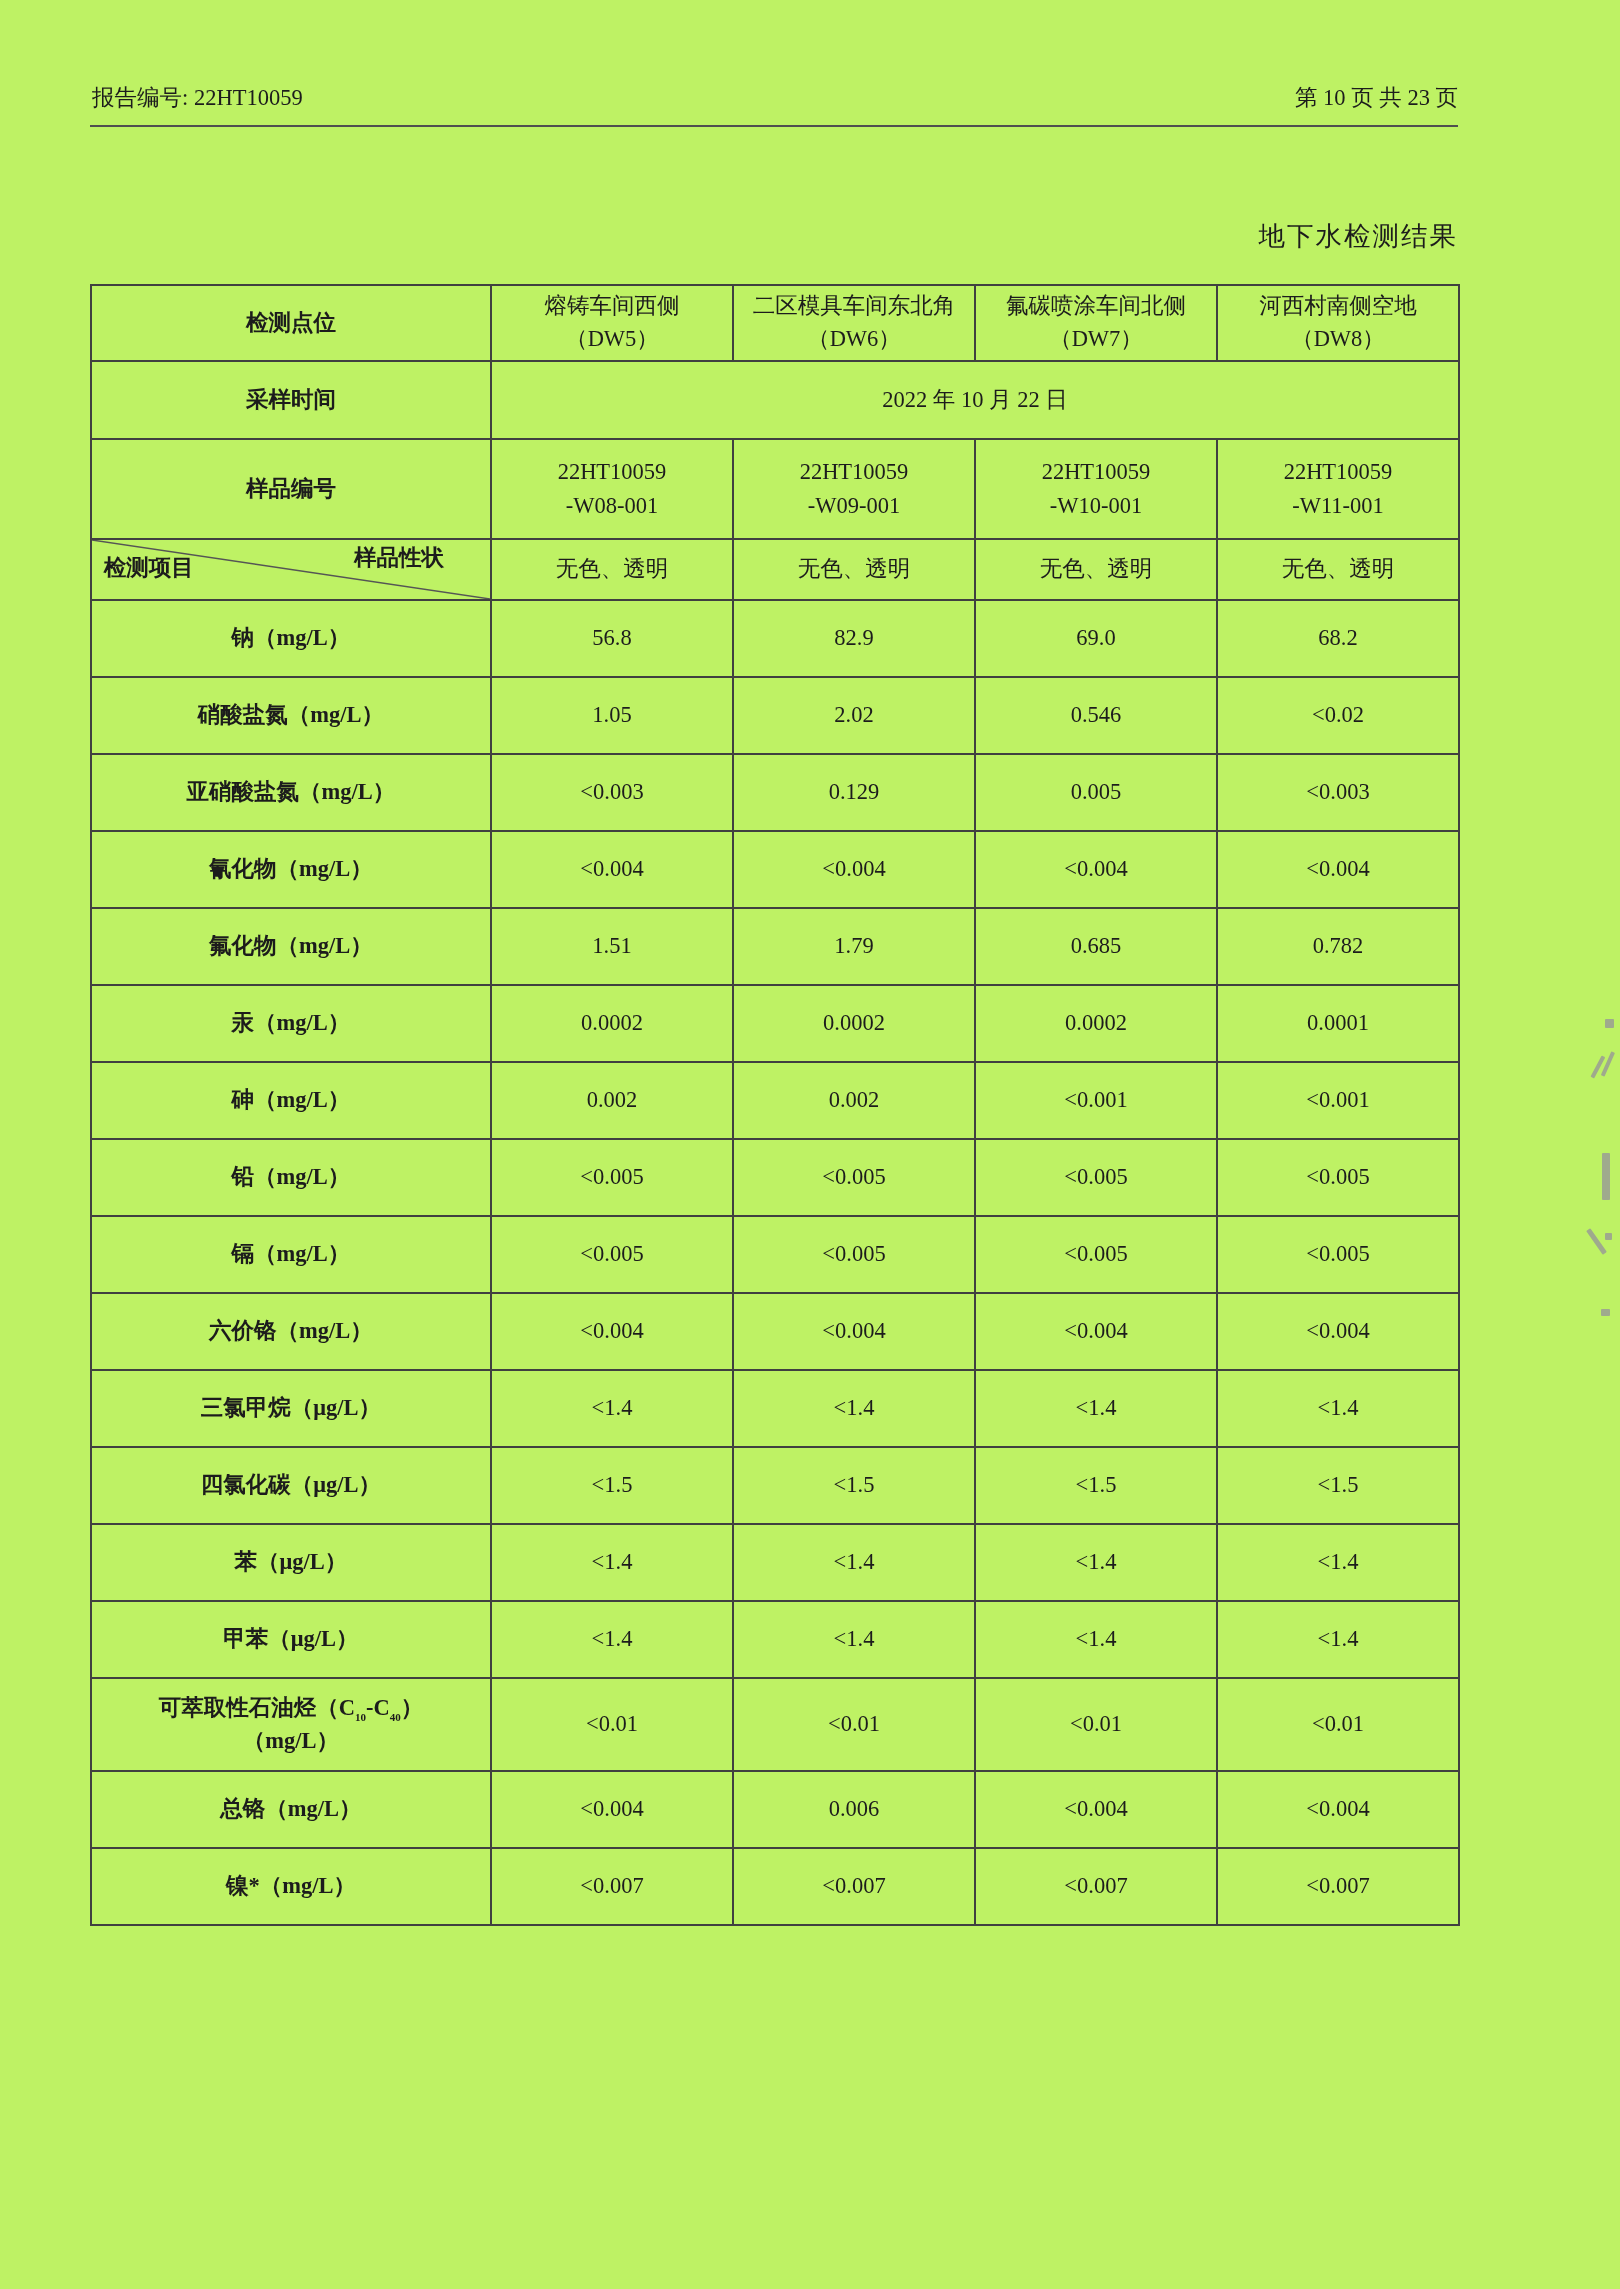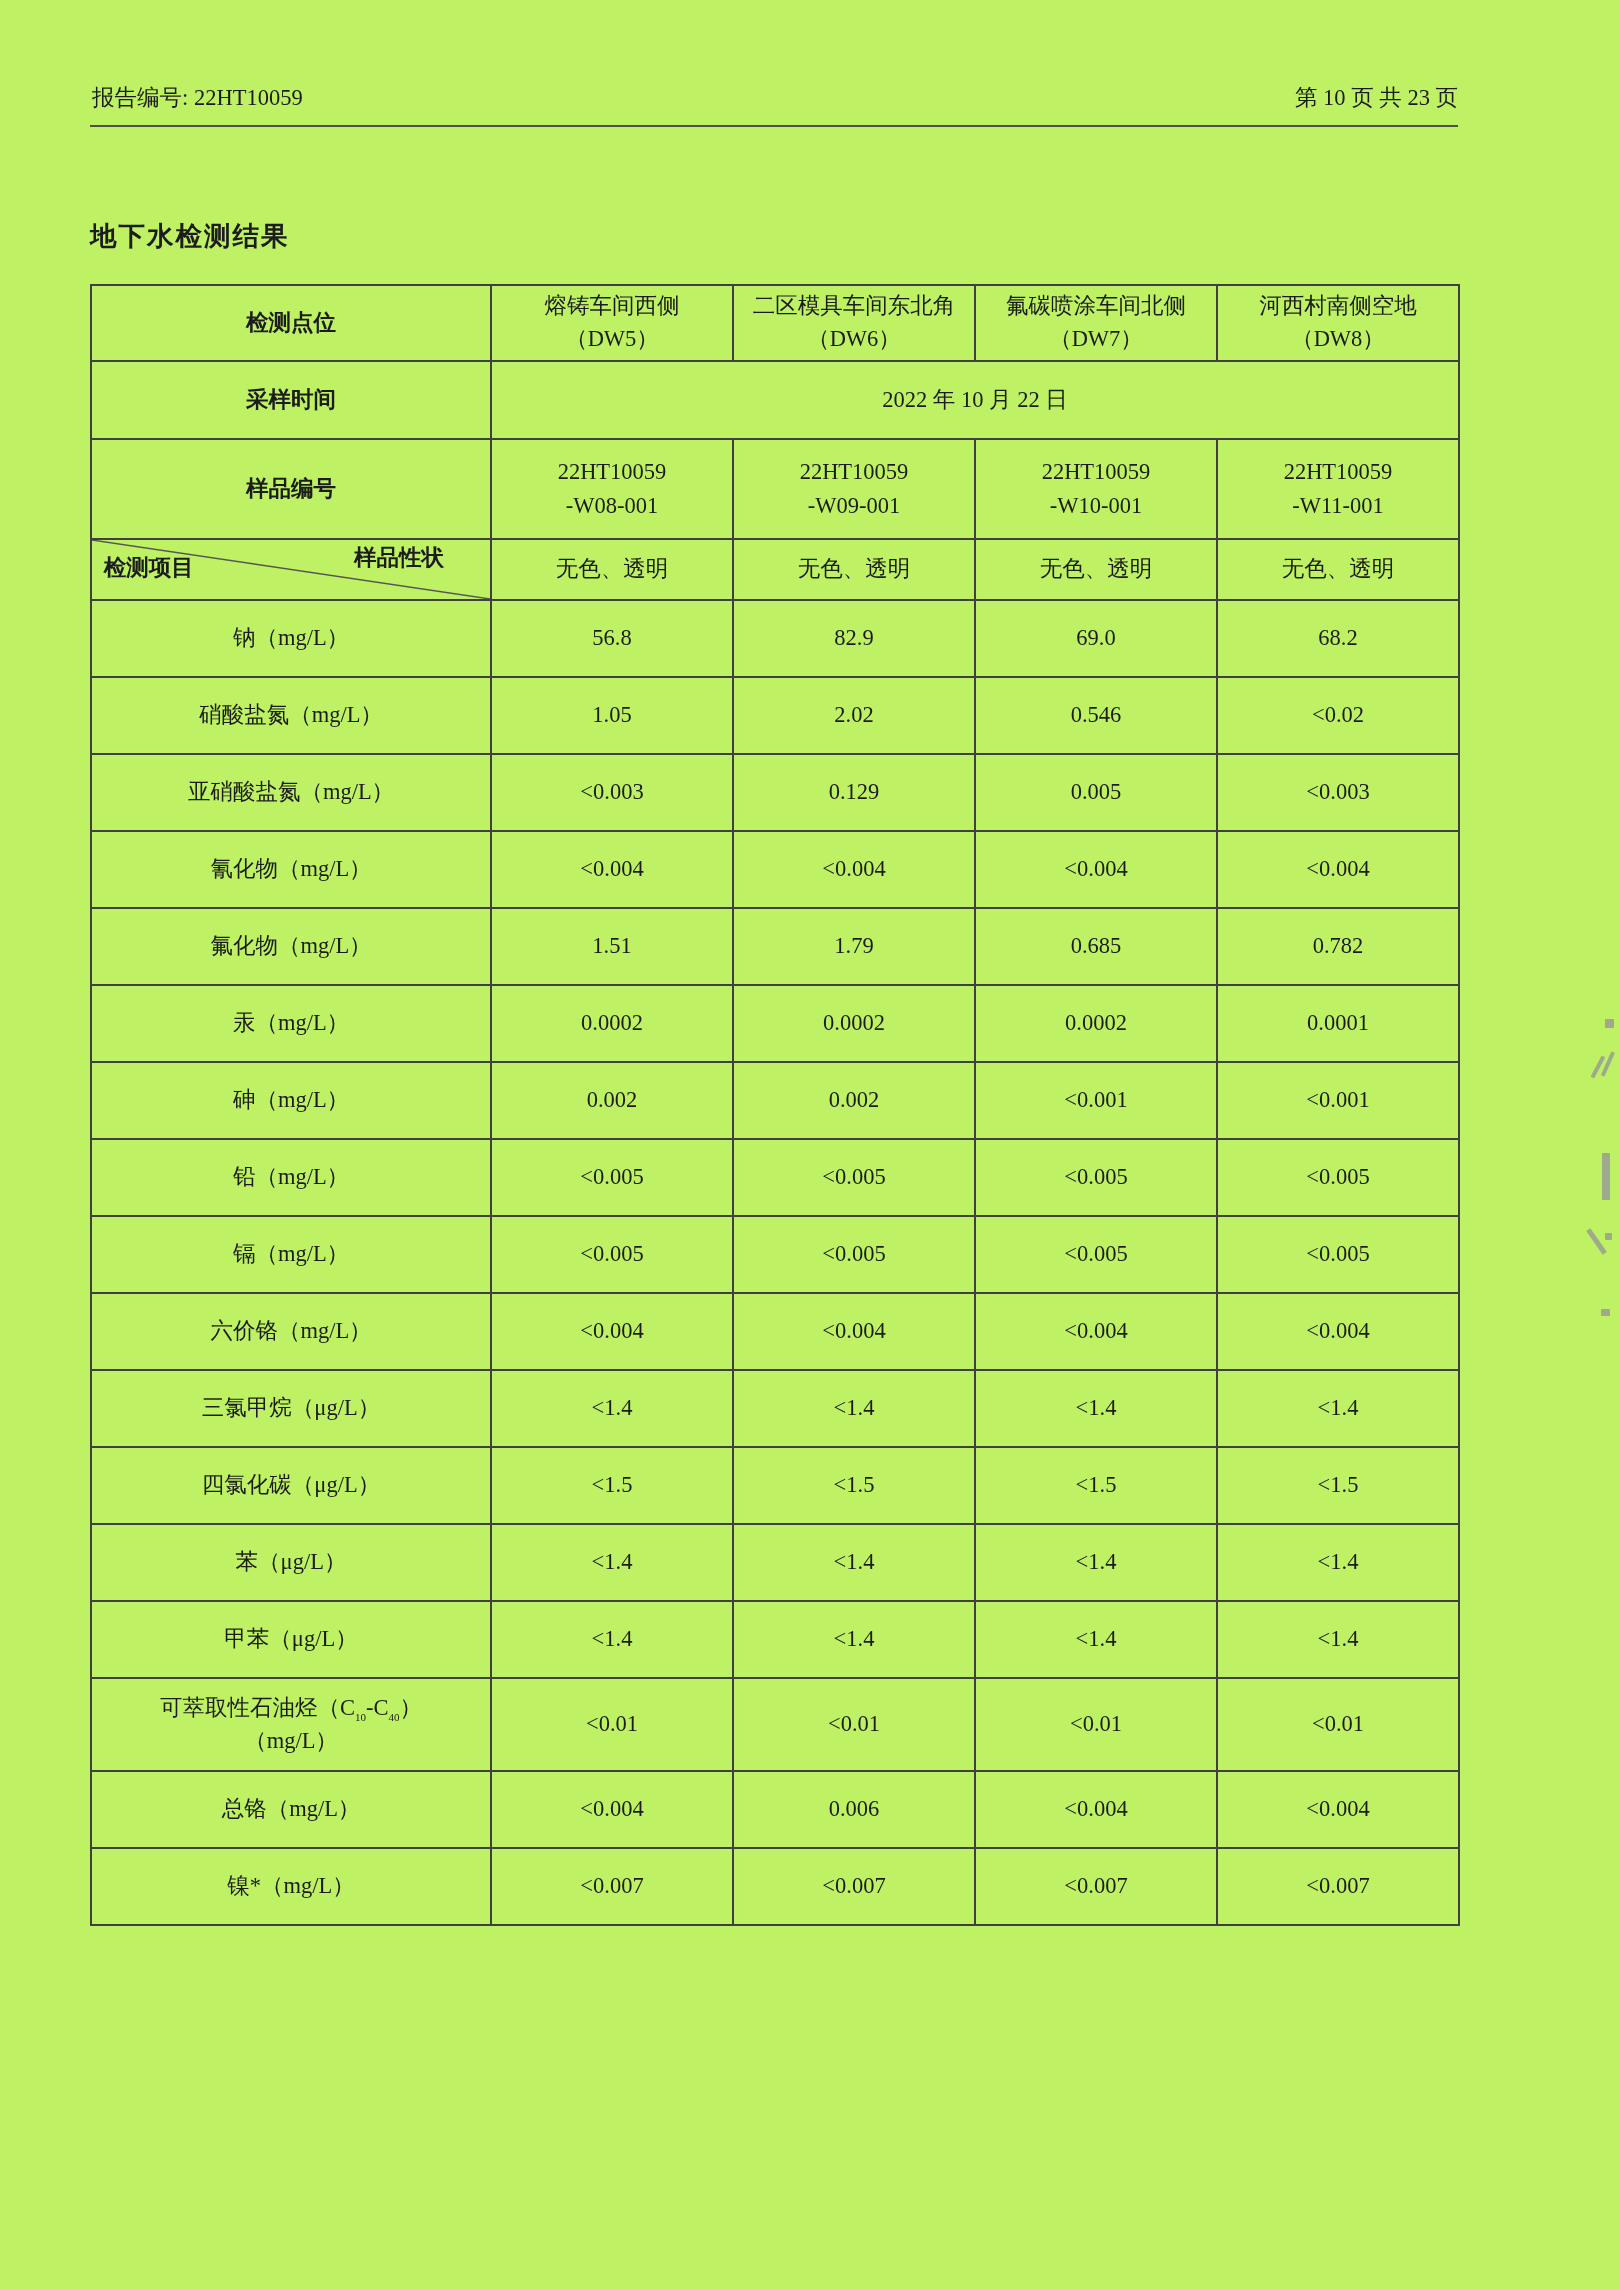--- a/index.html
+++ b/index.html
@@ -7,40 +7,40 @@
     position:relative;width:1620px;height:2290px;background:#bef264;
     font-family:"Liberation Serif","DejaVu Serif",serif;color:#1c1c1c;overflow:hidden;
   }
   .page-header{
     position:absolute;left:90px;top:78px;width:1368px;height:47px;
     border-bottom:2px solid #4f4f4f;font-size:22.5px;
   }
   .report-no{position:absolute;left:2px;bottom:11.8px;white-space:pre;}
   .page-no{position:absolute;right:0;bottom:11.8px;white-space:pre;}
   .doc-title{
-    position:absolute;left:90px;top:218px;width:1368px;text-align:left;
-    font-size:26.5px;font-weight:bold;letter-spacing:2px;
+    position:absolute;left:90px;top:218px;width:1368px;text-align:right;
+    font-size:26.5px;font-weight:normal;letter-spacing:2px;
   }
   table.results{
     position:absolute;left:90px;top:284px;width:1368px;
     border-collapse:collapse;table-layout:fixed;
     font-size:22.5px;text-align:center;color:#1c1c1c;
   }
   table.results td{
     border:2px solid #404040;padding:2px 5.9px;vertical-align:middle;line-height:1.45;
     overflow:hidden;
   }
   .lbl{font-weight:bold;border-radius:14px;}
   .r-points{height:76px;}
   .r-time{height:78px;padding-left:11px;}
   .r-no{height:100px;}
   .r-char{height:61px;}
   tr.prow{height:77px;}
   tr.prow.tall{height:93px;}
-  tr.prow td:first-child{font-weight:normal;}
+  tr.prow td:first-child{font-weight:bold;}
   .num div{line-height:1.5;}
   .diag{position:relative;padding:0;font-weight:bold;}
   .diag svg{position:absolute;left:0;top:0;width:100%;height:100%;display:block;}
   .diag-top{position:absolute;top:2px;right:46px;}
   .diag-bottom{position:absolute;bottom:14px;left:11.8px;}
   sub{font-size:11px;line-height:0;}
   .artifact{position:absolute;background:#979797;opacity:.8;border-radius:1px;}
   .a1{left:1605px;top:1019px;width:8.8px;height:8.8px;}
   .a2{left:1596px;top:1055px;width:3.9px;height:23.5px;transform:rotate(28deg);}
   .a3{left:1606px;top:1051px;width:3.9px;height:25.5px;transform:rotate(24deg);}

